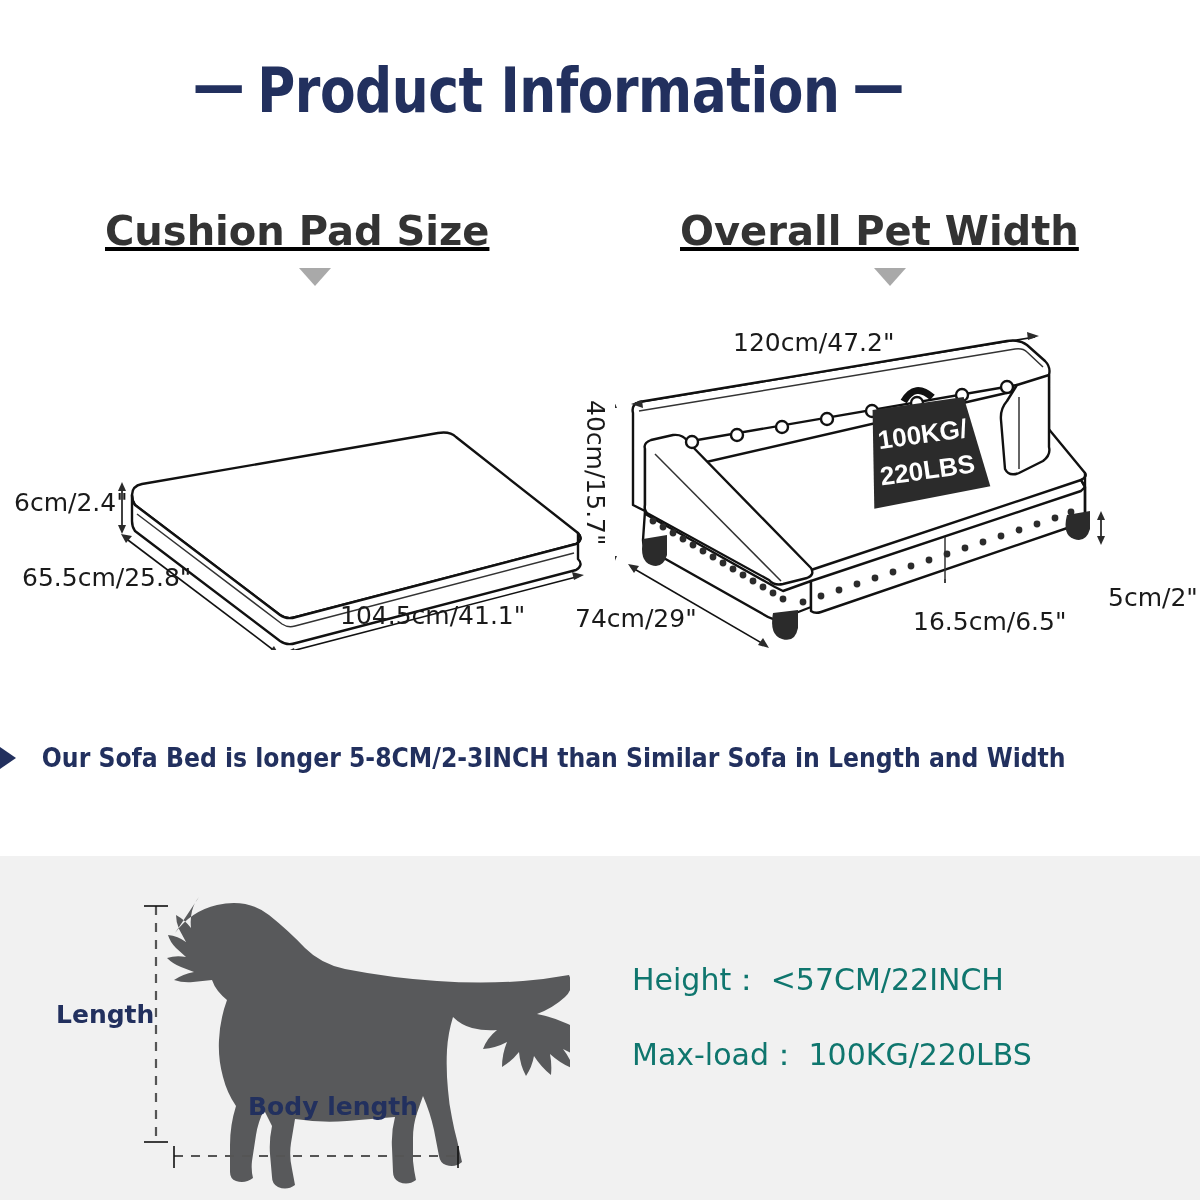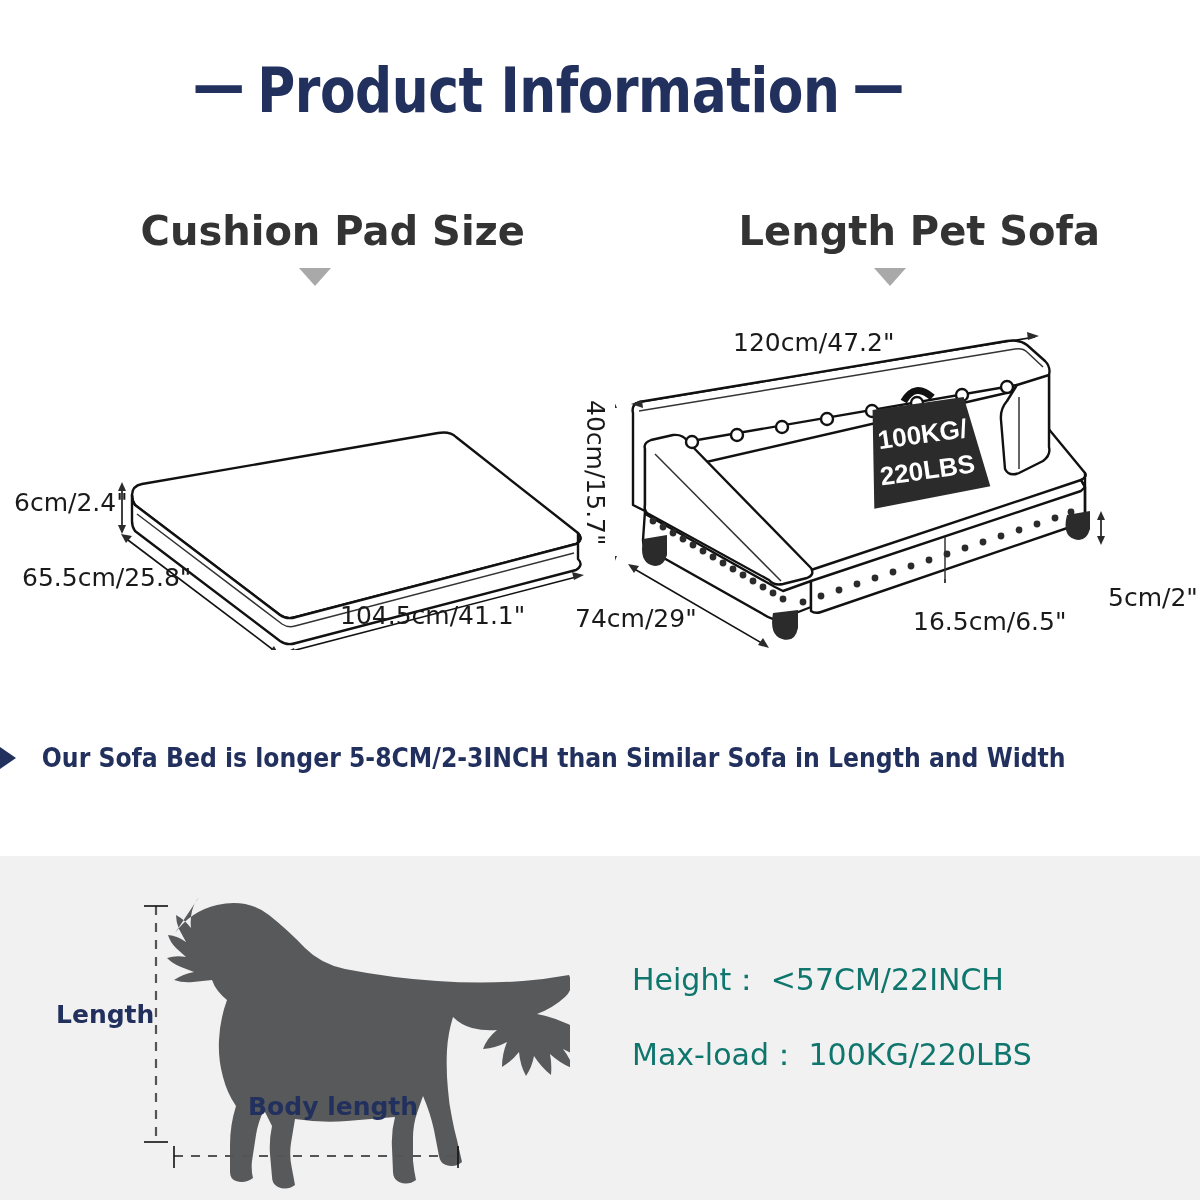--- a/index.html
+++ b/index.html
@@ -40,22 +40,23 @@
   .title .dash {
     font-weight: bold;
     padding: 0 14px;
     position: relative;
     top: -6px;
   }
 
   
   .sec-head {
     position: absolute;
-    text-align: right;
+    text-align: left;
     width: 420px;
+    text-decoration: underline;
   }
   .sec-head .h {
     font-size: 40px;
     font-weight: bold;
     color: #333333;
     white-space: nowrap;
   }
   .tri {
     margin: 14px auto 0;
     width: 0;
@@ -155,21 +156,21 @@
   <div class="title-wrap">
     <div class="title"><span class="dash">—</span><span>Product Information</span><span class="dash">—</span></div>
   </div>
 
   <div class="sec-head" id="head-cushion">
     <div class="h">Cushion Pad Size</div>
     <div class="tri"></div>
   </div>
 
   <div class="sec-head" id="head-sofa">
-    <div class="h">Length Pet Sofa</div>
+    <div class="h">Overall Pet Width</div>
     <div class="tri"></div>
   </div>
 
   <svg width="480" height="230" viewBox="0 0 480 230" style="position:absolute;left:110px;top:420px;">
 
     <path class="ln fillw" d="M22 75 Q22 66 32 64 L328 13 Q340 11 346 17 L468 113 Q474 119 466 124 L186 197 Q177 200 170 195 L25 85 Q22 81 22 75 Z"></path>
 
     <path class="ln fillw" d="M22 75 L22 101 Q22 107 25 111 L170 221 Q177 226 186 223 L466 150 Q474 145 468 139 L468 113 Q474 119 466 124 L186 197 Q177 200 170 195 L25 85 Q22 81 22 75 Z"></path>
 
     <path class="ln-thin" d="M27 94 L172 204 Q178 208 185 206 L464 133"></path>

